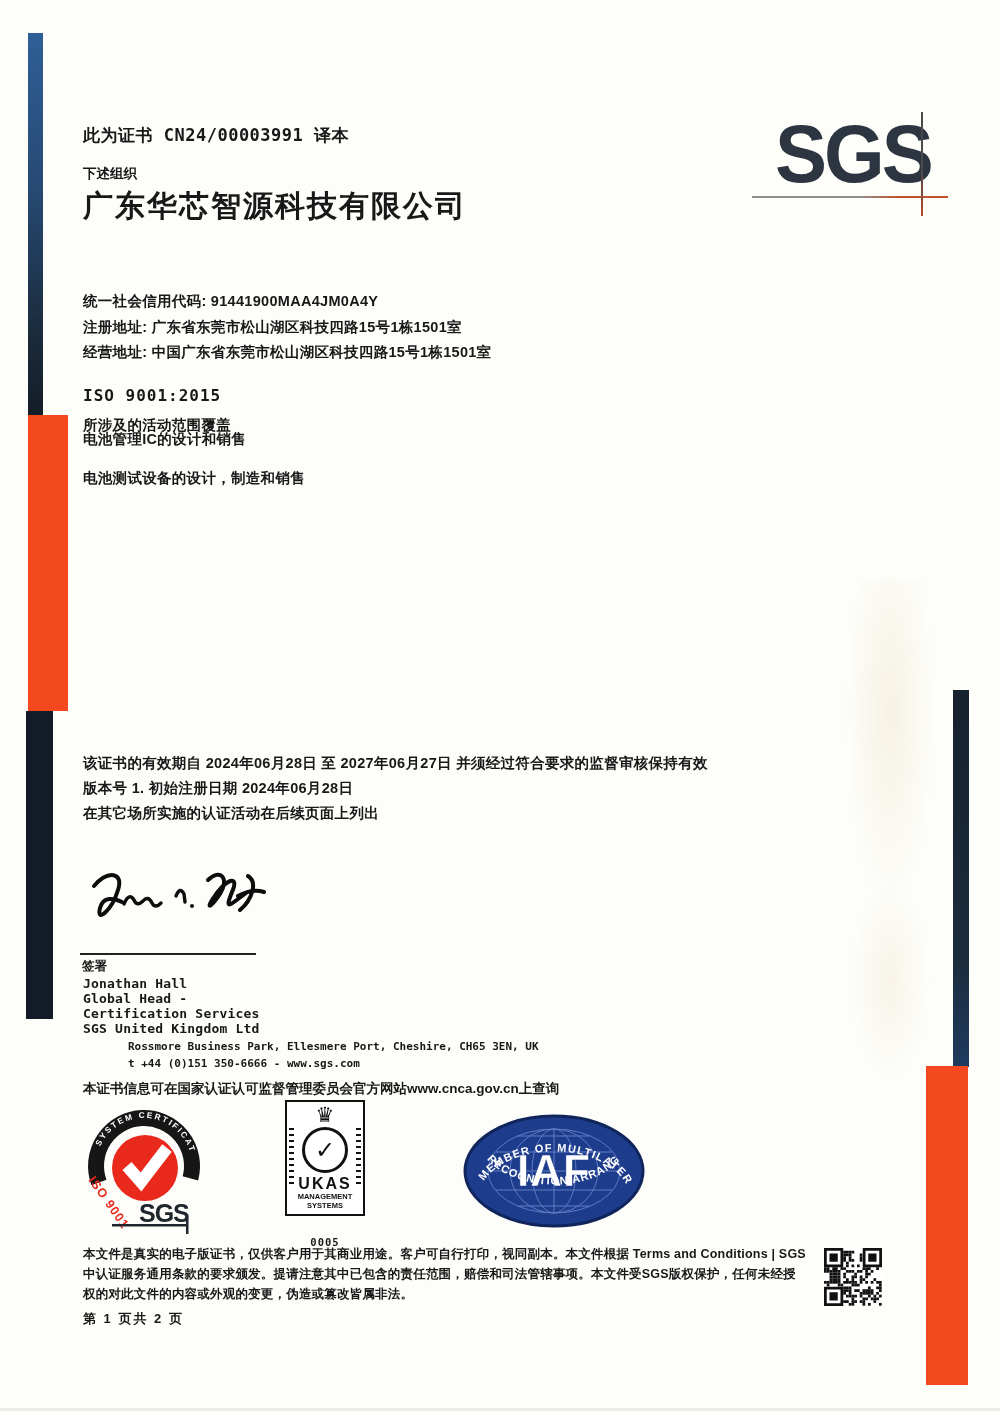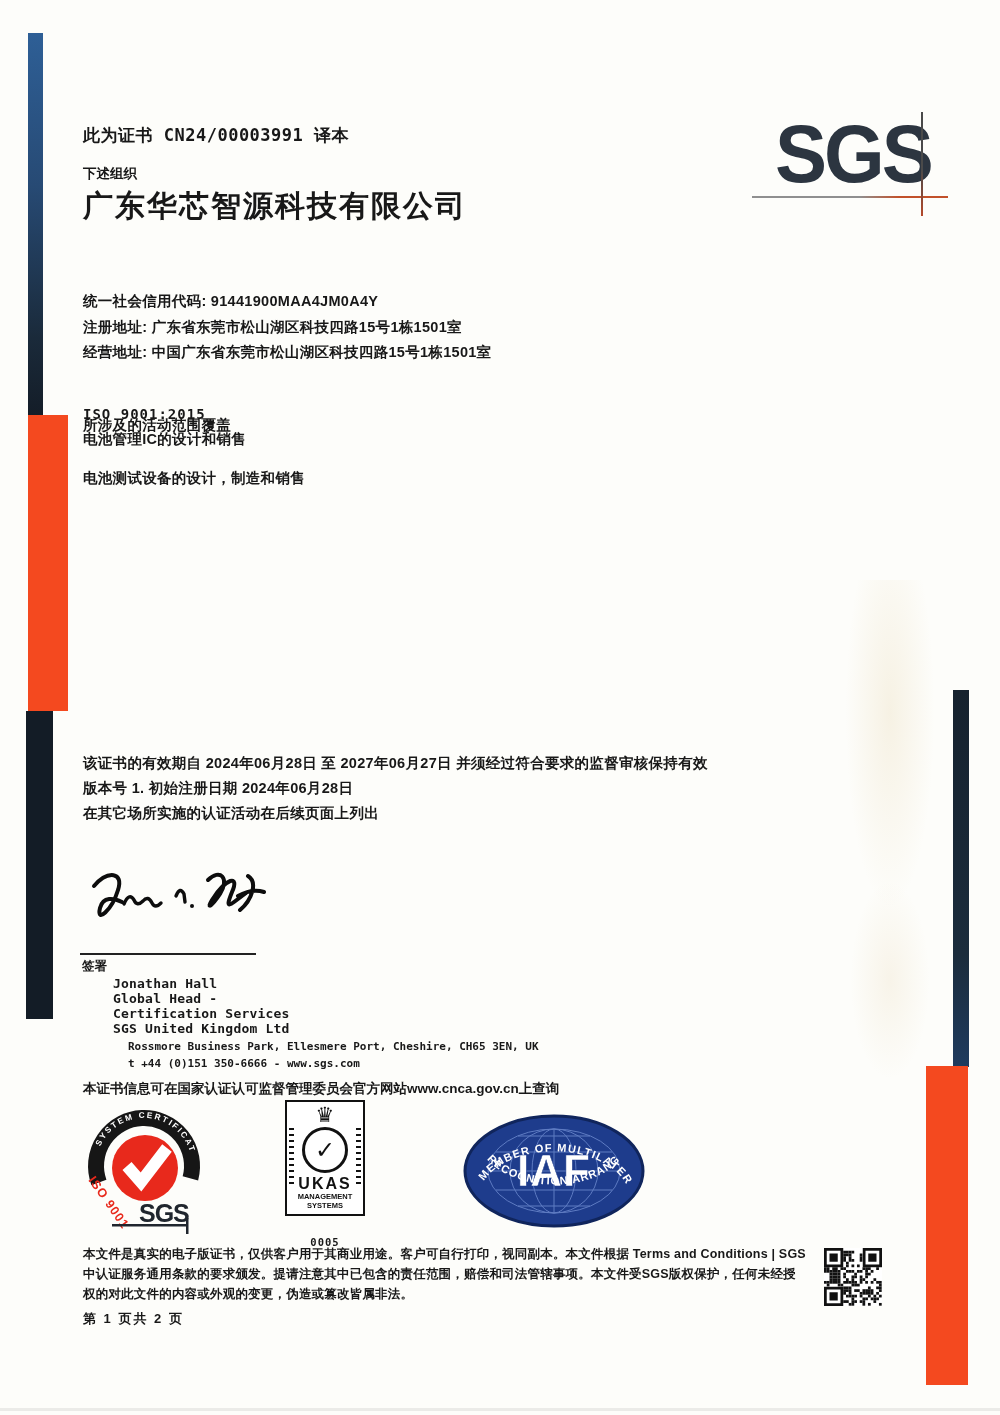--- a/index.html
+++ b/index.html
@@ -34,25 +34,25 @@
   .crosshair-h{left:752px;top:196px;width:196px;height:2px;
     background:linear-gradient(to right,#8f8f8f 0%,#8f8f8f 55%,#c2512a 75%,#c2512a 100%);}
   .crosshair-v{left:921px;top:112px;width:2px;height:104px;
     background:linear-gradient(to bottom,#4a4a4a 0%,#4a4a4a 55%,#b5492a 100%);}
 
   
   .cert-line{left:83px;top:124px;font-size:17px;font-weight:600;letter-spacing:.5px;}
   .org-intro{left:83px;top:165px;font-size:13.5px;font-weight:600;}
   .org-name{left:83px;top:186px;font-size:30px;font-weight:800;letter-spacing:2px;}
   .body-line{left:83px;font-size:14.5px;font-weight:600;letter-spacing:.3px;}
-  .standard{left:83px;top:386px;font-size:14px;font-weight:700;letter-spacing:1px;margin-top:20px;}
+  .standard{left:83px;top:386px;font-size:16px;font-weight:700;letter-spacing:1px;}
   .sig-img{left:80px;top:866px;}
   .sig-line{left:80px;top:953px;width:176px;border-top:2px solid #222;}
   .sign-label{left:82px;top:958px;font-size:12.5px;font-weight:600;}
-  .sig-block{font-size:13px;font-weight:700;letter-spacing:.2px;margin-left:30px;}
+  .sig-block{font-size:13px;font-weight:700;letter-spacing:.2px;}
   .addr-block{font-size:11px;font-weight:700;padding-left:45px;}
   .notice{left:83px;top:1080px;font-size:13.5px;font-weight:700;}
   .footer-line{left:83px;font-size:12.5px;font-weight:700;width:745px;letter-spacing:.2px;}
   .page-num{left:83px;top:1310px;font-size:13px;font-weight:700;letter-spacing:2px;}
 
   
   .ukas{left:285px;top:1100px;width:80px;text-align:center;}
   .ukas-box{border:2.5px solid #111;padding:2px 0 4px;position:relative;background:#fff;}
   .ukas-crown{font-size:21px;line-height:22px;color:#111;}
   .ukas-circle{width:40px;height:40px;border:3px solid #111;border-radius:50%;

